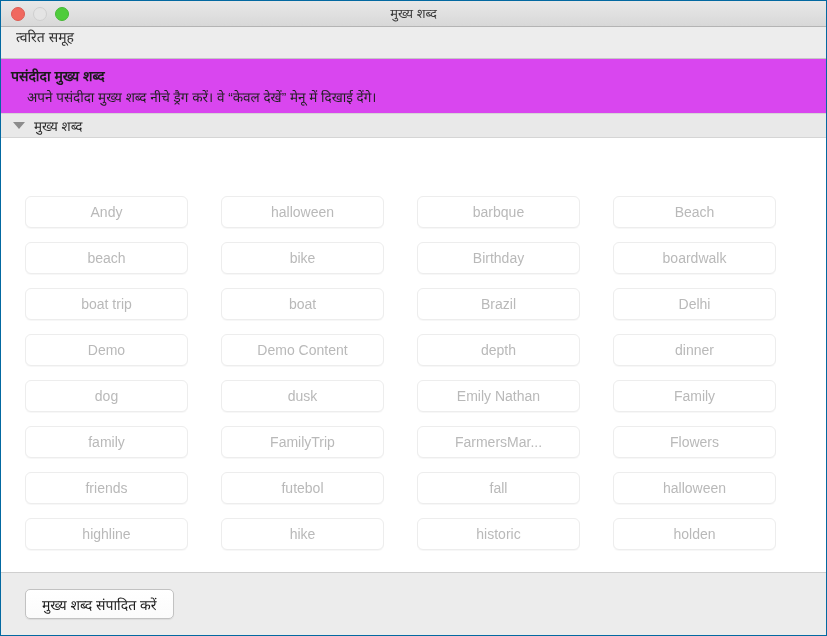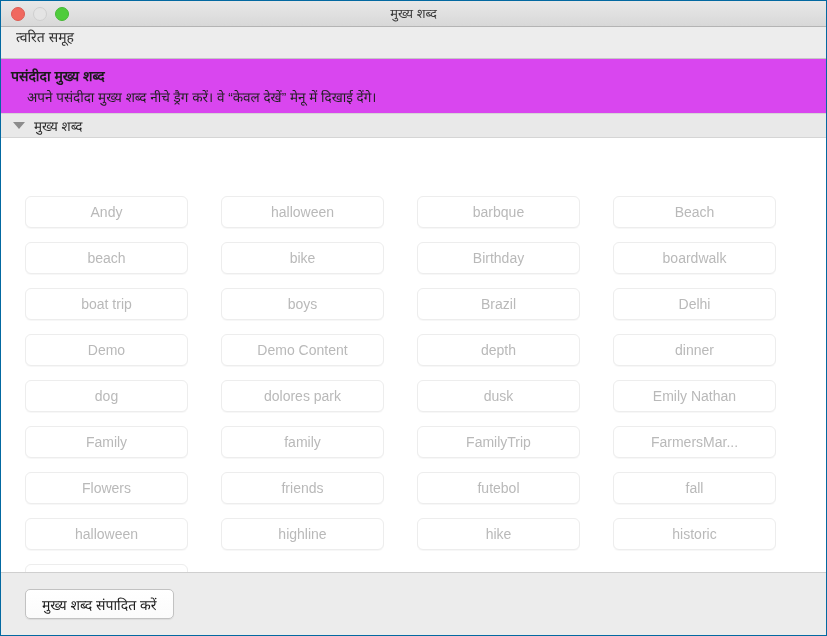--- a/index.html
+++ b/index.html
@@ -213,29 +213,28 @@
     <div class="tag-grid" id="tag-grid">
         <div class="tag-btn">Andy</div>
         <div class="tag-btn">halloween</div>
         <div class="tag-btn">barbque</div>
         <div class="tag-btn">Beach</div>
         <div class="tag-btn">beach</div>
         <div class="tag-btn">bike</div>
         <div class="tag-btn">Birthday</div>
         <div class="tag-btn">boardwalk</div>
         <div class="tag-btn">boat trip</div>
-        <div class="tag-btn">boys</div>
+        <div class="tag-btn">boat</div>
         <div class="tag-btn">Brazil</div>
         <div class="tag-btn">Delhi</div>
         <div class="tag-btn">Demo</div>
         <div class="tag-btn">Demo Content</div>
         <div class="tag-btn">depth</div>
         <div class="tag-btn">dinner</div>
         <div class="tag-btn">dog</div>
-        <div class="tag-btn">dolores park</div>
         <div class="tag-btn">dusk</div>
         <div class="tag-btn">Emily Nathan</div>
         <div class="tag-btn">Family</div>
         <div class="tag-btn">family</div>
         <div class="tag-btn">FamilyTrip</div>
         <div class="tag-btn">FarmersMar...</div>
         <div class="tag-btn">Flowers</div>
         <div class="tag-btn">friends</div>
         <div class="tag-btn">futebol</div>
         <div class="tag-btn">fall</div>

